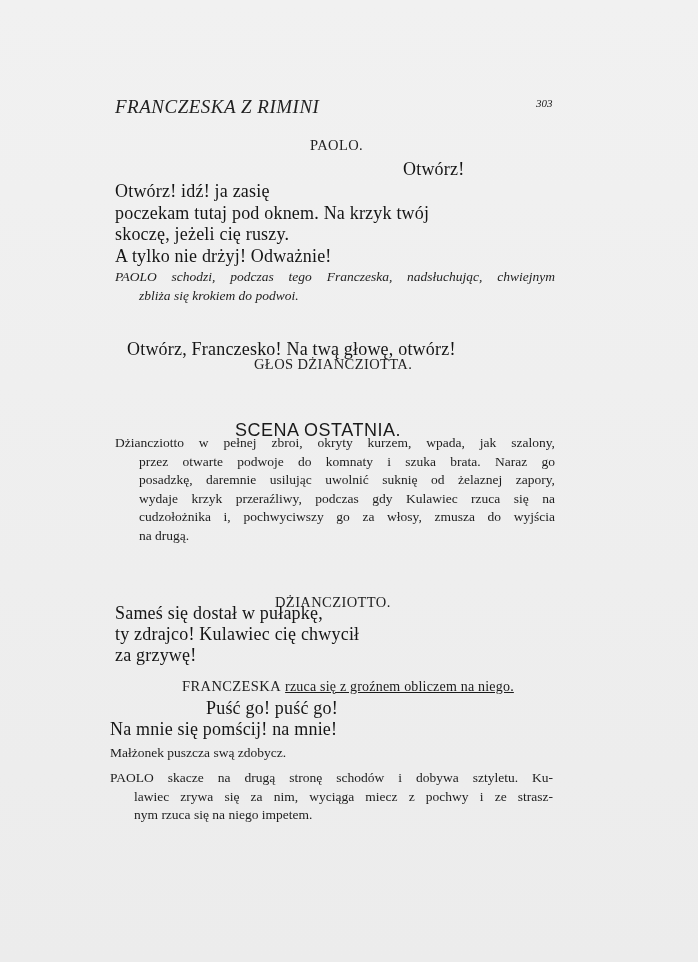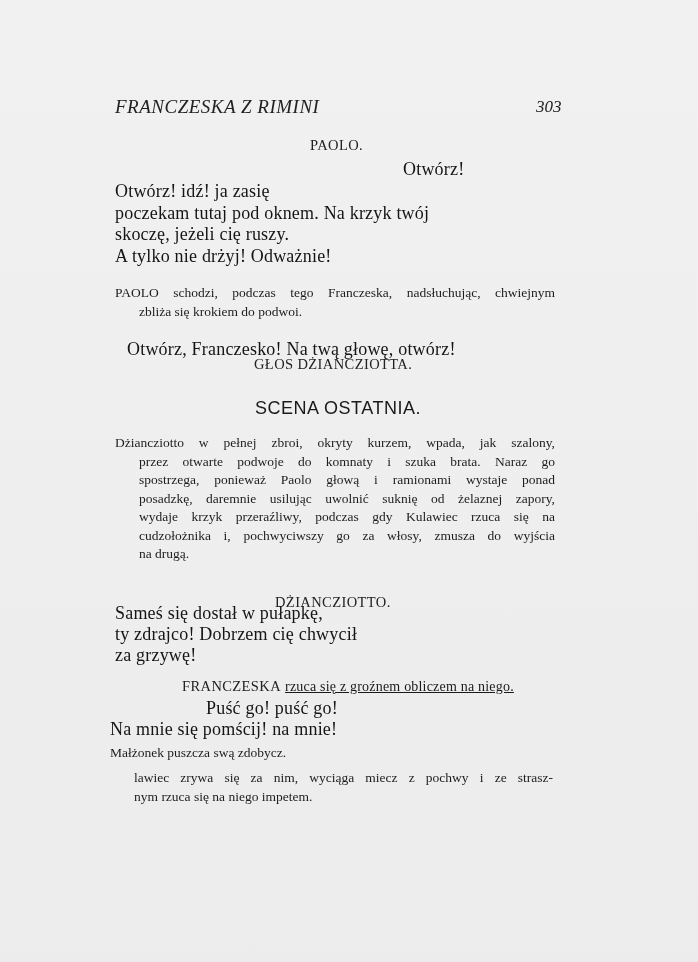--- a/index.html
+++ b/index.html
@@ -26,21 +26,21 @@
     .running-head {
       left: 115px; top: 96px;
       font-style: italic;
       font-size: 19px;
       letter-spacing: 0.5px;
       color: #222;
     }
     .page-number {
       left: 536px; top: 97px;
       font-style: italic;
-      font-size: 17px;
+      font-size: 11px;
       color: #222;
     }
     .speaker {
       font-size: 14.5px;
       letter-spacing: 0.4px;
       color: #222;
     }
     .verse {
       font-size: 18px;
       letter-spacing: 0.2px;
@@ -62,27 +62,26 @@
     .stage-block .line {
       display: block;
       white-space: nowrap;
       text-align: justify;
       text-align-last: justify;
     }
     .stage-block .line.indent { padding-left: 24px; }
     .stage-block .line.last { text-align-last: left; }
 
     .scene-title {
-      left: 0; width: 636px; top: 398px;
+      left: 0; width: 636px; top: 420px;
       text-align: center;
       font-family: "Liberation Sans", "DejaVu Sans", sans-serif;
       font-size: 18px;
       letter-spacing: 0.5px;
       color: #1a1a1a;
-      margin-left: 20px;
     }
     .small-inline {
       font-size: 14px;
       letter-spacing: 0.2px;
       text-decoration: underline;
     }
   </style>
 </head>
 <body>
 
@@ -91,52 +90,52 @@
   <div class="abs running-head">FRANCZESKA Z RIMINI</div>
   <div class="abs page-number">303</div>
 
   <div class="abs speaker" style="left:310px; top:137px;">PAOLO.</div>
   <div class="abs verse" style="left:403px; top:159px;">Otwórz!</div>
   <div class="abs verse" style="left:115px; top:181px;">Otwórz! idź! ja zasię</div>
   <div class="abs verse" style="left:115px; top:203px;">poczekam tutaj pod oknem.  Na krzyk twój</div>
   <div class="abs verse" style="left:115px; top:224px;">skoczę, jeżeli cię ruszy.</div>
   <div class="abs verse" style="left:115px; top:246px;">A tylko nie drżyj!  Odważnie!</div>
 
-  <div class="stage-block" style="top:284px;">
+  <div class="stage-block" style="top:268px;font-style:italic;">
     <span class="line">PAOLO schodzi, podczas tego Franczeska, nadsłuchując, chwiejnym</span>
     <span class="line indent last">zbliża się krokiem do podwoi.</span>
   </div>
 
   <div class="abs speaker" style="left:254px; top:319px;margin-top:37px;">GŁOS DŻIANCZIOTTA.</div>
   <div class="abs verse" style="left:115px; top:339px;margin-left:12px;">Otwórz, Franczesko! Na twą głowę, otwórz!</div>
 
   <div class="abs scene-title">SCENA OSTATNIA.</div>
 
   <div class="stage-block" style="top:434px;">
     <span class="line">Dżiancziotto w pełnej zbroi, okryty kurzem, wpada, jak szalony,</span>
     <span class="line indent">przez otwarte podwoje do komnaty i szuka brata. Naraz go</span>
-    <span class="line indent">spostrzega, ponieważ Paolo głową i ramionami wystaje ponad</span>
     <span class="line indent">posadzkę, daremnie usilując uwolnić suknię od żelaznej zapory,</span>
     <span class="line indent">wydaje krzyk przeraźliwy, podczas gdy Kulawiec rzuca się na</span>
     <span class="line indent">cudzołożnika i, pochwyciwszy go za włosy, zmusza do wyjścia</span>
     <span class="line indent last">na drugą.</span>
   </div>
 
   <div class="abs speaker" style="left:275px; top:582px;margin-top:12px;">DŻIANCZIOTTO.</div>
   <div class="abs verse" style="left:115px; top:603px;">Sameś się dostał w pułapkę,</div>
-  <div class="abs verse" style="left:115px; top:624px;">ty zdrajco!  Dobrzem cię chwycił</div>
+  <div class="abs verse" style="left:115px; top:624px;">ty zdrajco!  Kulawiec cię chwycił</div>
   <div class="abs verse" style="left:115px; top:645px;">za grzywę!</div>
 
   <div class="abs" style="left:182px; top:677px;">
     <span class="speaker">FRANCZESKA</span>
     <span class="small-inline">rzuca się z groźnem obliczem na niego.</span>
   </div>
   <div class="abs verse" style="left:206px; top:698px;">Puść go! puść go!</div>
   <div class="abs verse" style="left:110px; top:719px;">Na mnie się pomścij! na mnie!</div>
 
   <div class="abs stage" style="left:110px; top:745px;text-align:center;">Małżonek puszcza swą zdobycz.</div>
 
   <div class="stage-block" style="top:769px; left:110px; width:443px;">
+    <span class="line">PAOLO skacze na drugą stronę schodów i dobywa sztyletu. Ku-</span>
     <span class="line indent">lawiec zrywa się za nim, wyciąga miecz z pochwy i ze strasz-</span>
     <span class="line indent last">nym rzuca się na niego impetem.</span>
   </div>
 
 </div>
 
 </body></html>

